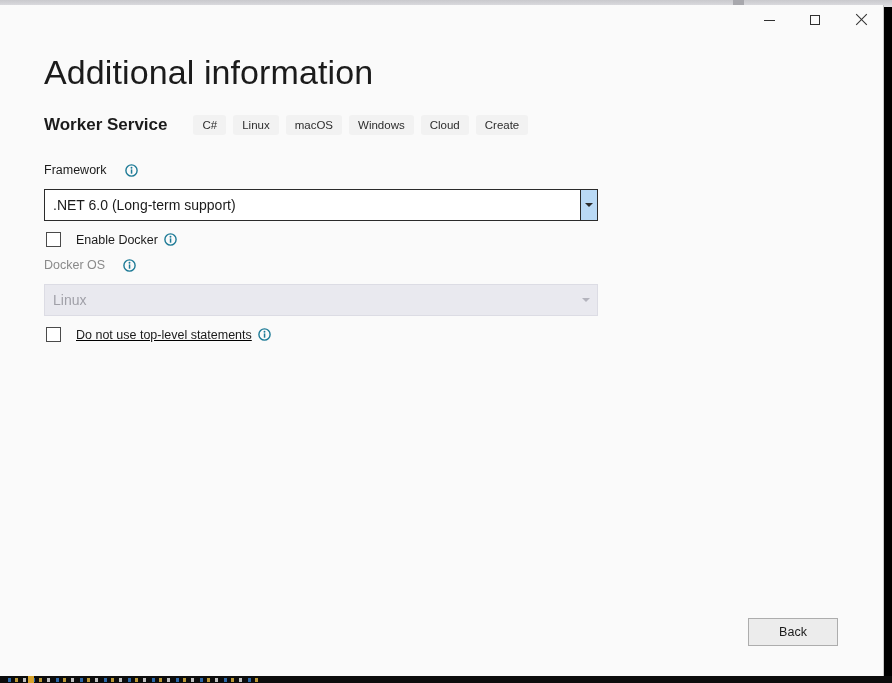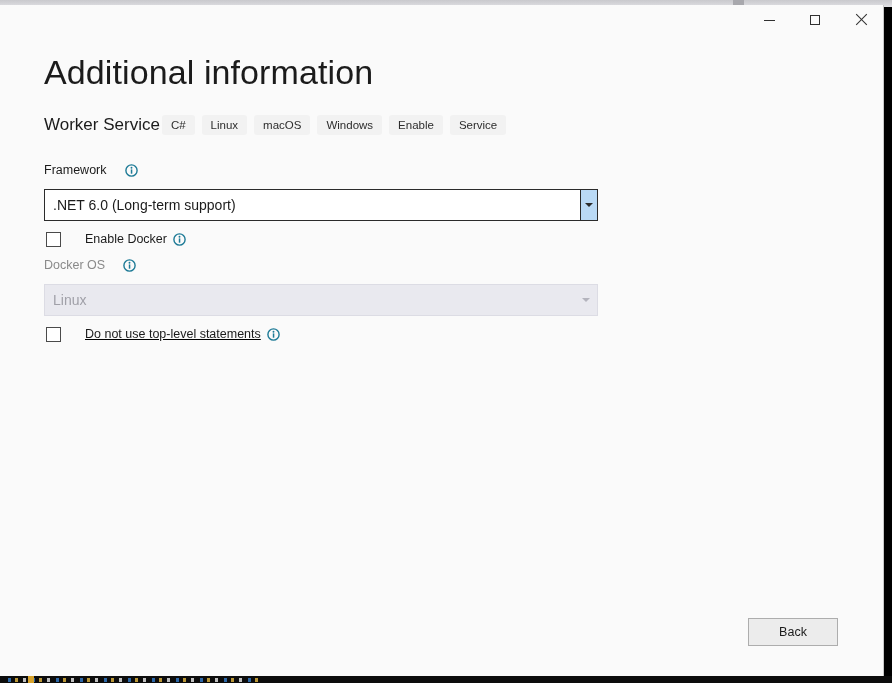--- a/index.html
+++ b/index.html
@@ -144,23 +144,23 @@
     position: absolute;
     left: 44px;
     top: 74px;
     display: flex;
     align-items: center;
     gap: 0;
   }
   .template-name {
     font-size: 17px;
     color: #1b1b1b;
-    font-weight: 400;
-    white-space: nowrap;
-    margin-right: 2px;
+    font-weight: 700;
+    white-space: nowrap;
+    margin-right: 26px;
   }
   .tag {
     display: inline-flex;
     align-items: center;
     justify-content: center;
     height: 20px;
     padding: 0 9px;
     margin-right: 7px;
     background: #f2f2f2;
     border-radius: 3px;
@@ -235,22 +235,22 @@
     background: transparent;
     border-left: none;
     width: 22px;
   }
   .combo.disabled .combo-arrow i { border-top-color: #b4b4bd; }
 
   
   .check-row {
     position: absolute;
     display: flex;
-    align-items: flex-start;
-    gap: 24px;
+    align-items: center;
+    gap: 15px;
     white-space: nowrap;
   }
   .checkbox {
     width: 15px;
     height: 15px;
     box-sizing: border-box;
     border: 1px solid #4a4a4a;
     background: #ffffff;
     flex: 0 0 auto;
   }
@@ -312,22 +312,22 @@
     <div class="content">
 
       <div class="page-title">Additional information</div>
 
       <div class="subtitle-row">
         <span class="template-name">Worker Service</span>
         <span class="tag">C#</span>
         <span class="tag">Linux</span>
         <span class="tag">macOS</span>
         <span class="tag">Windows</span>
-        <span class="tag">Enable</span>
-        <span class="tag">Service</span>
+        <span class="tag">Cloud</span>
+        <span class="tag">Create</span>
       </div>
 
       <div class="field-label" style="left:44px; top:122px;">
         <span>Framework</span>
         <span class="info-icon">
           <svg width="13" height="13" viewBox="0 0 13 13">
             <circle cx="6.5" cy="6.5" r="5.6" fill="none" stroke="#1d7a96" stroke-width="1.4"></circle>
             <circle cx="6.5" cy="3.7" r="0.95" fill="#1d7a96"></circle>
             <rect x="5.8" y="5.4" width="1.5" height="4.3" fill="#1d7a96"></rect>
           </svg>

